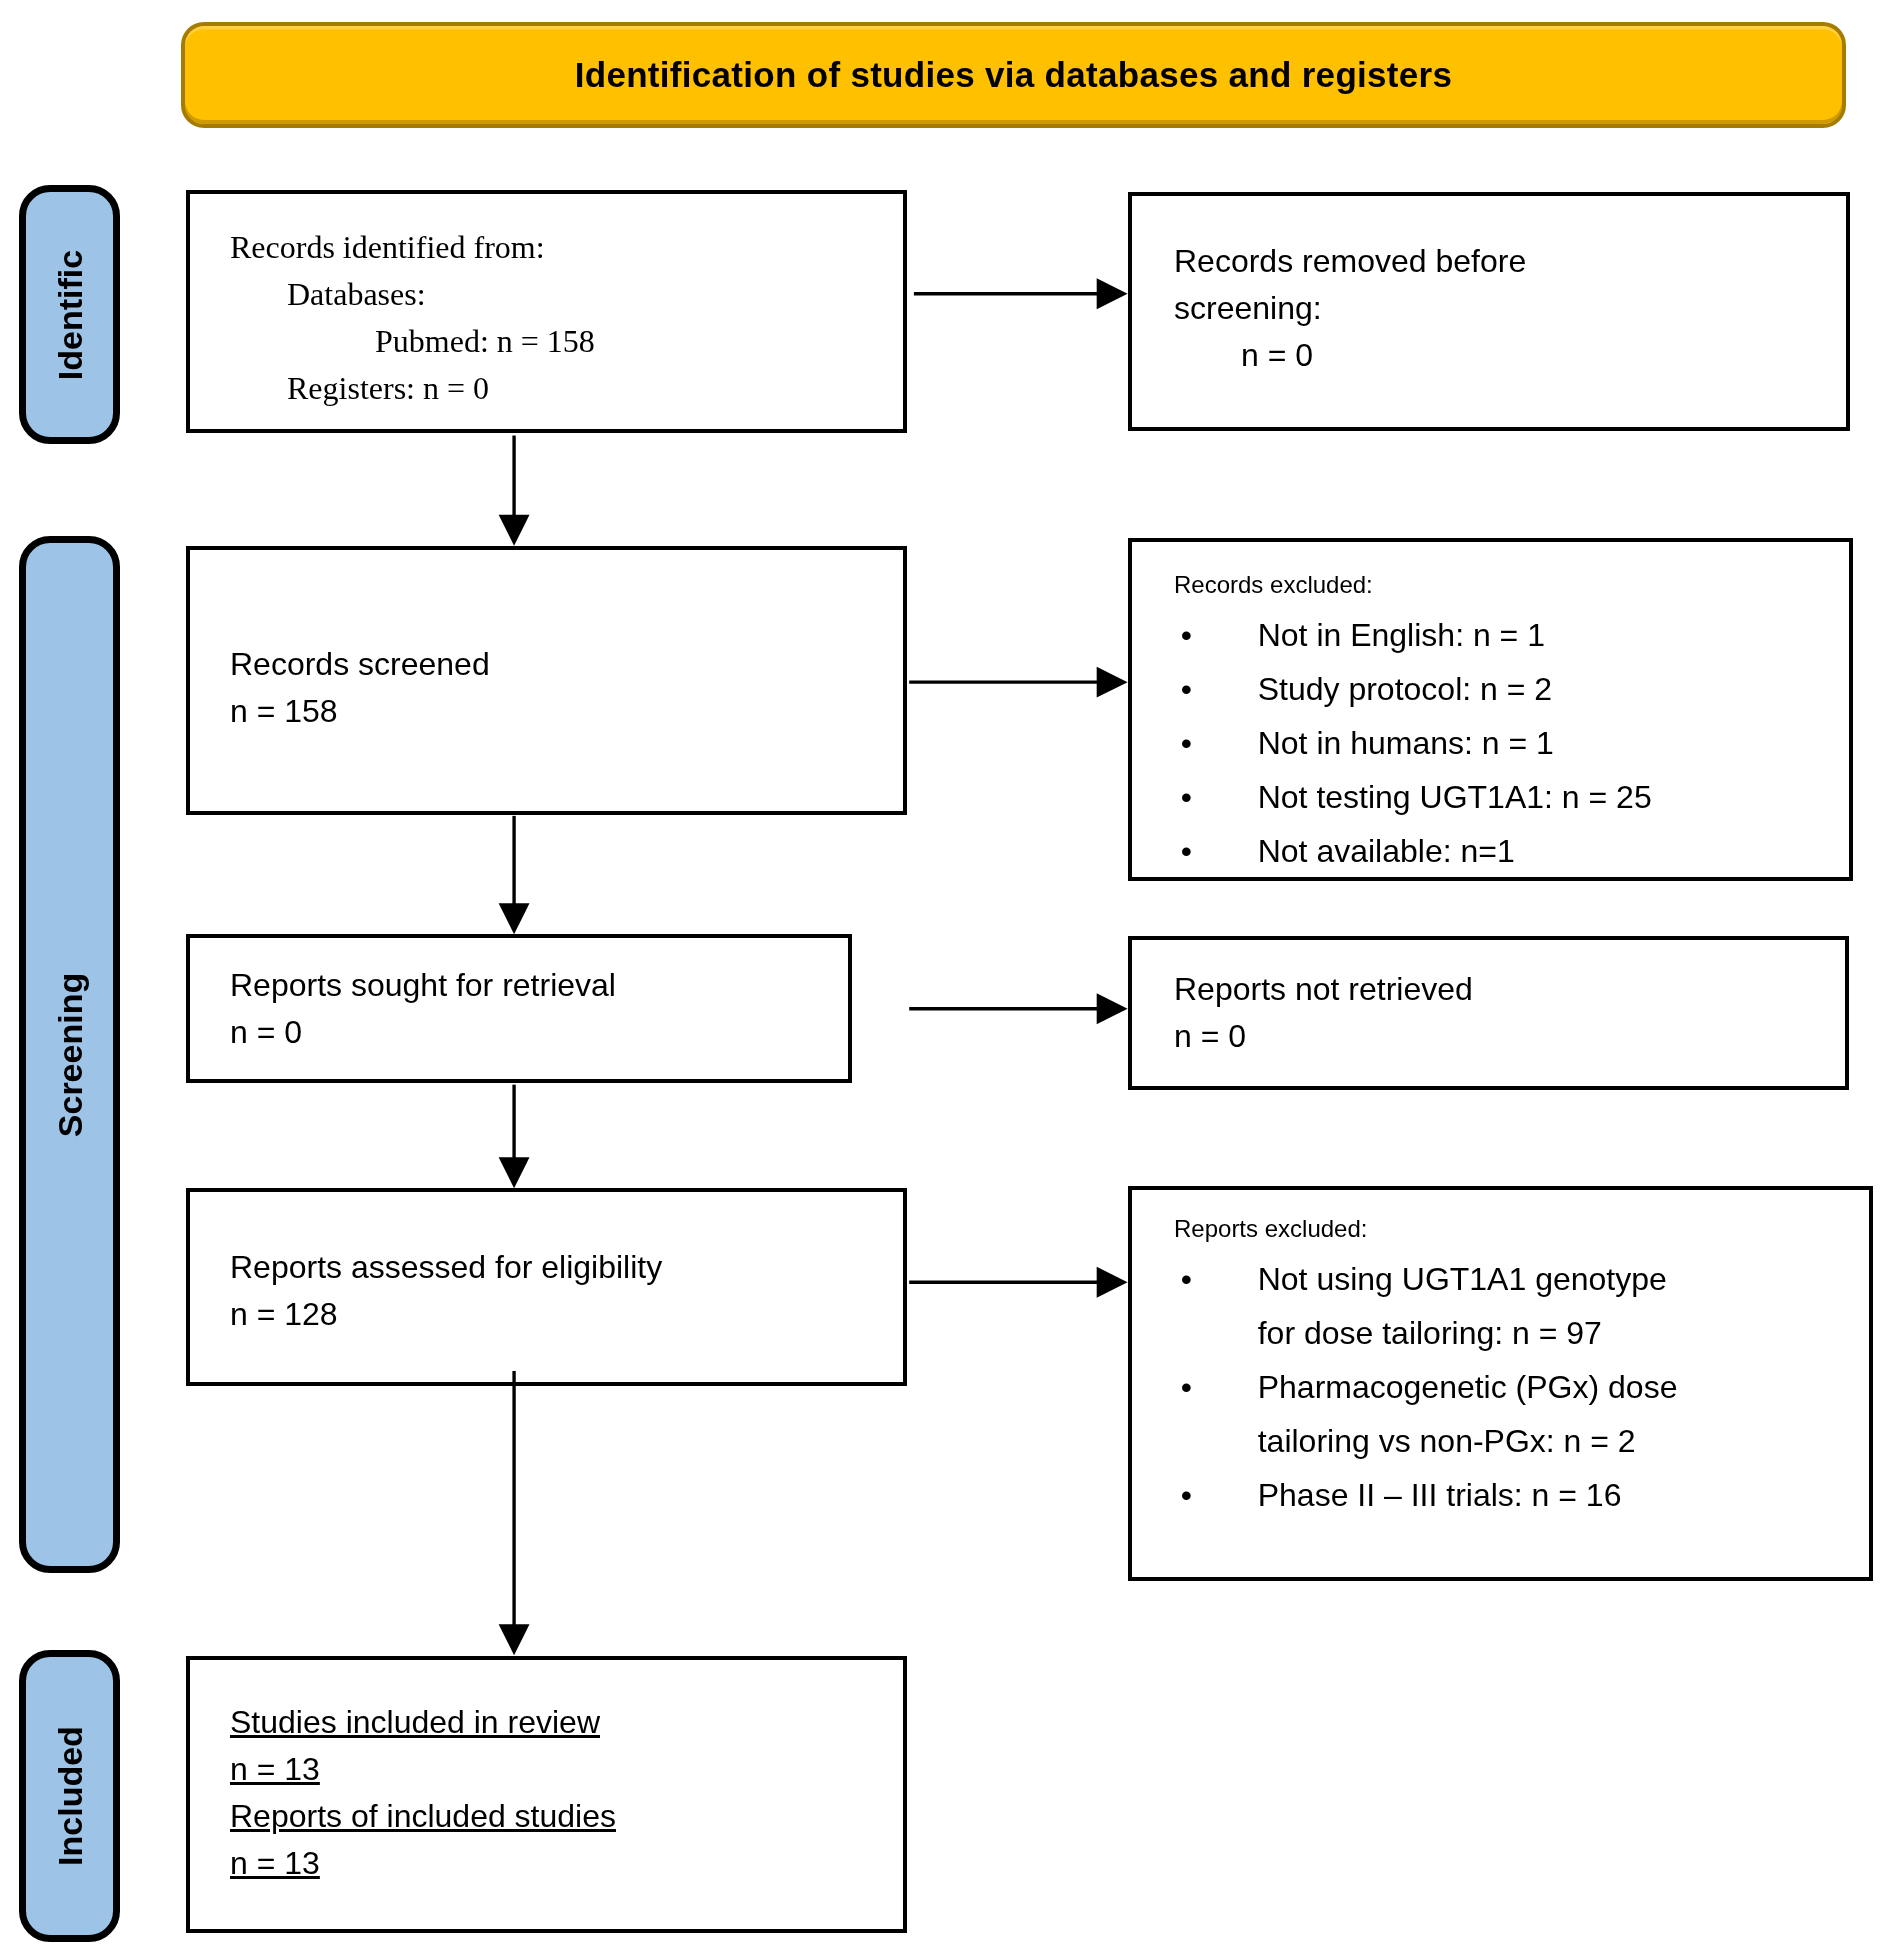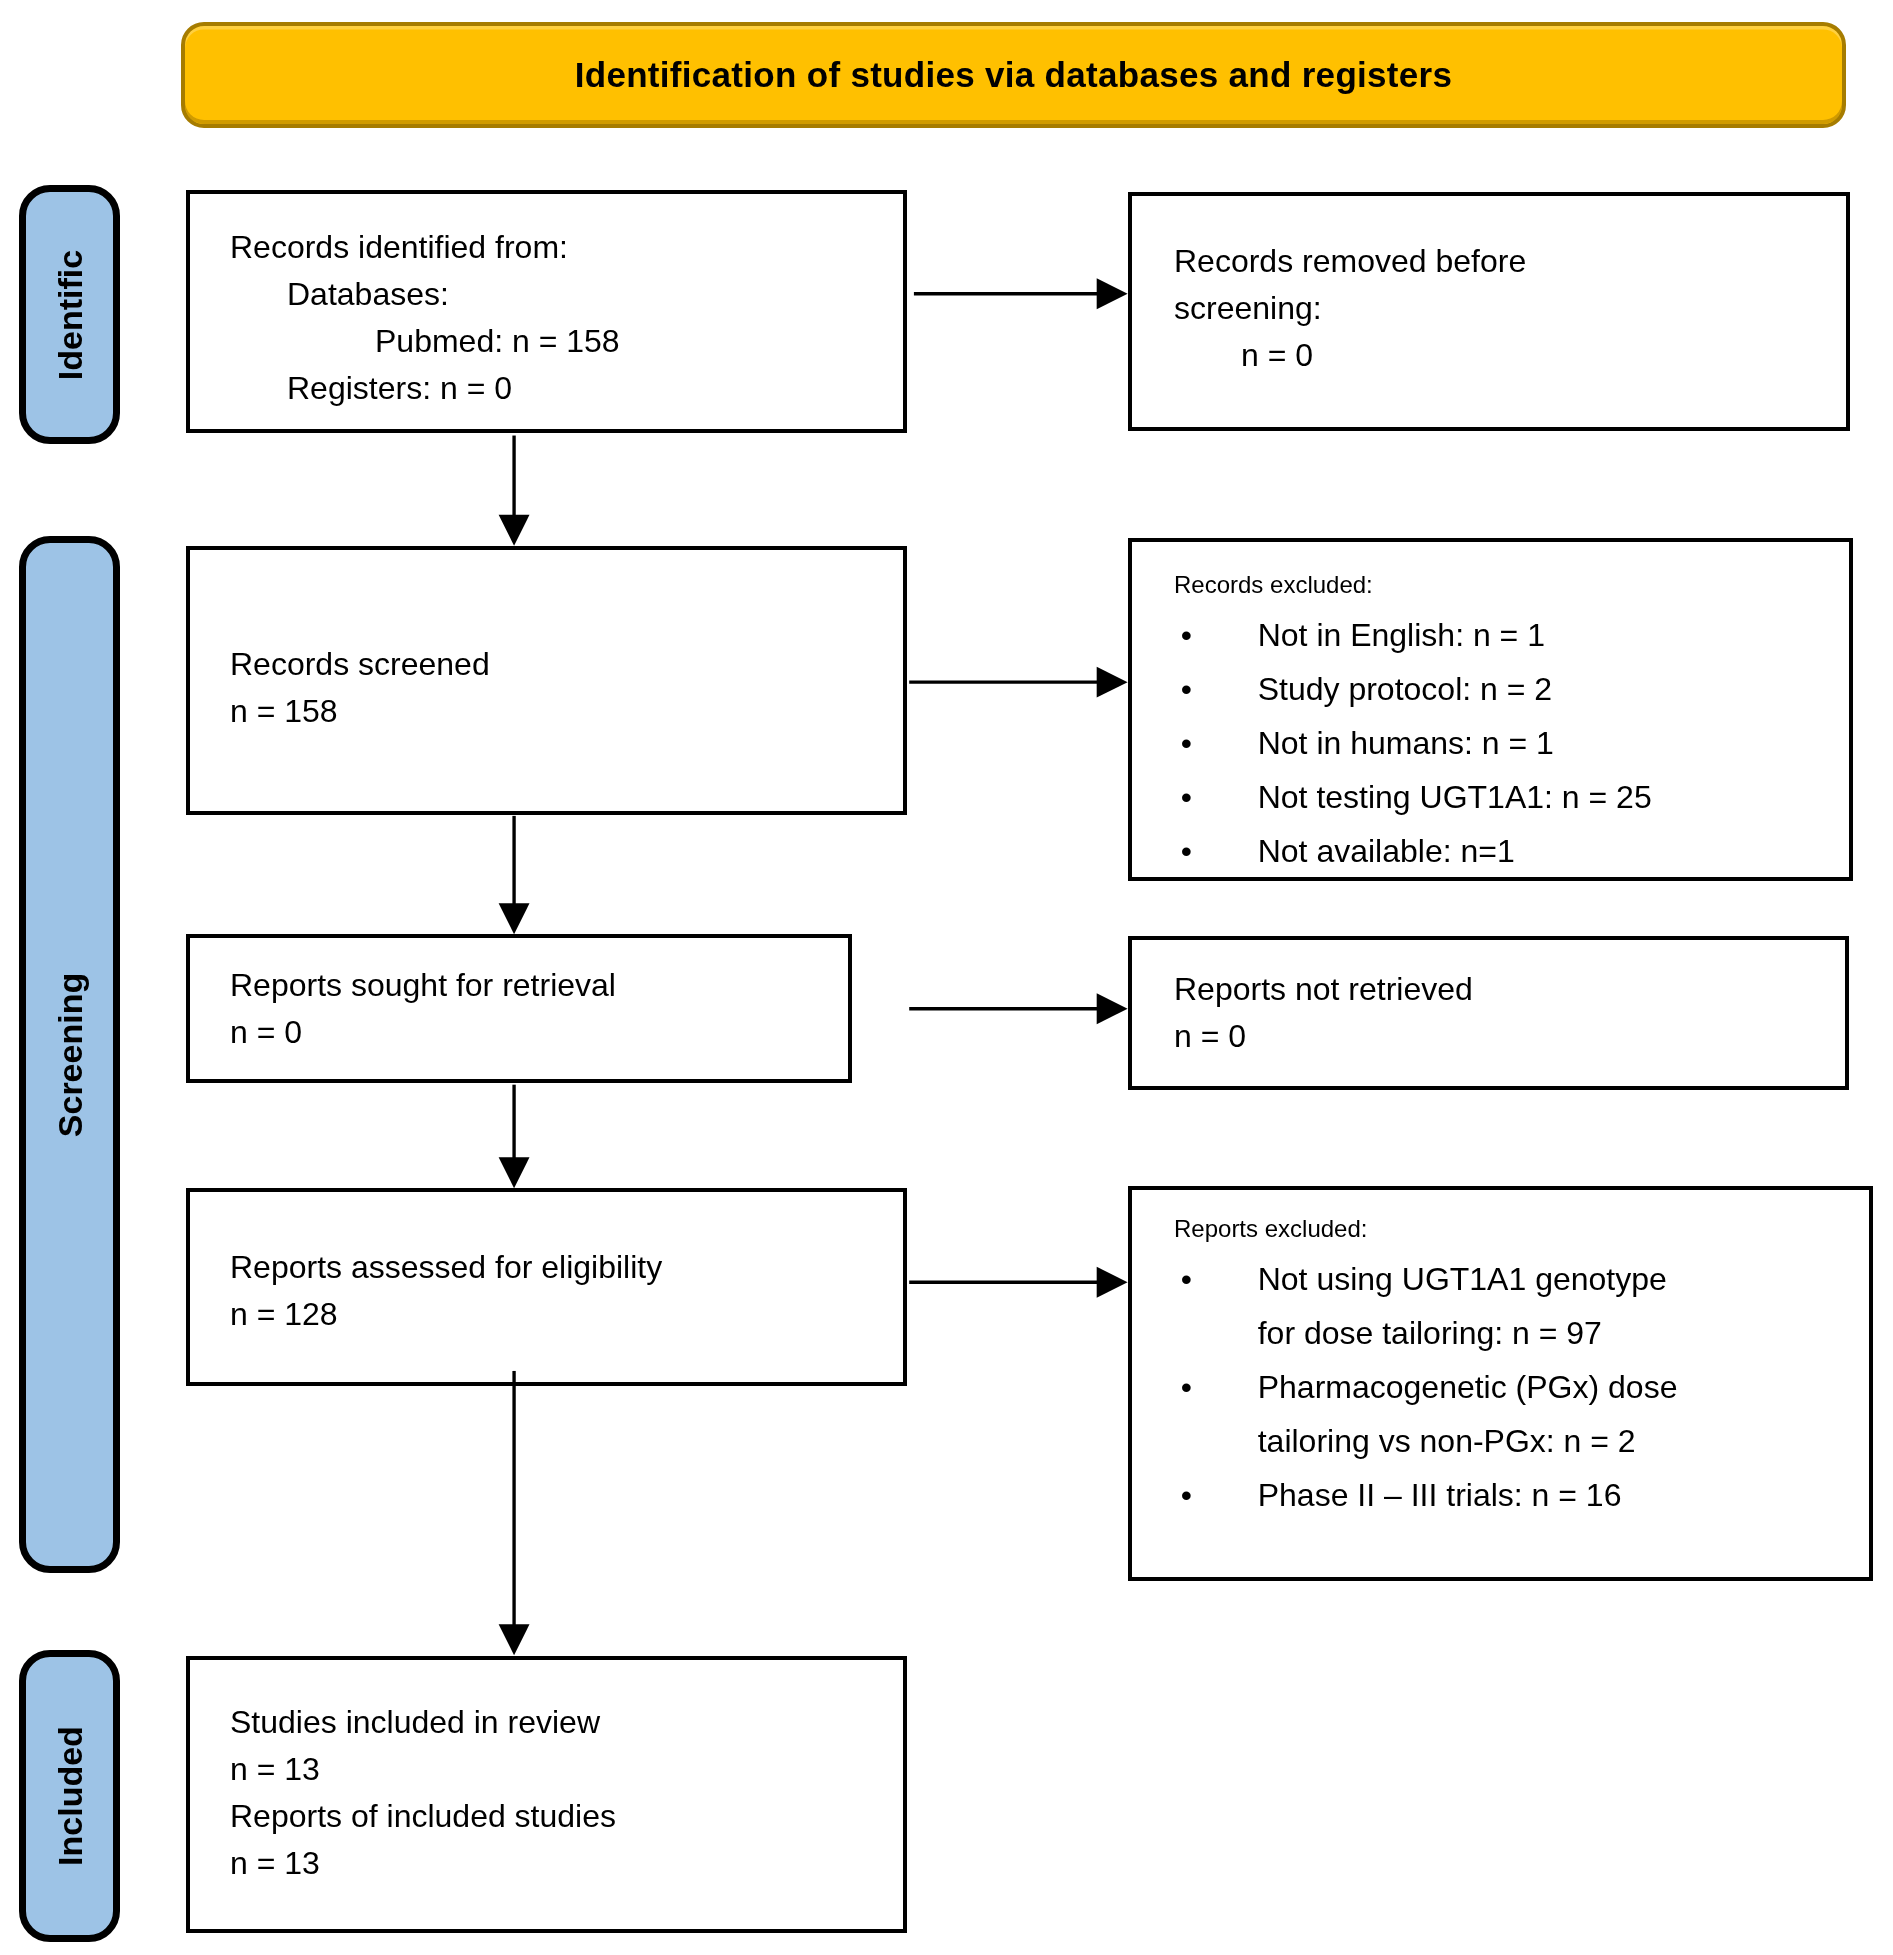--- a/index.html
+++ b/index.html
@@ -69,21 +69,21 @@
   <div class="sidebox" style="top:185px;height:259px;">
     <span class="lbl">Identific</span>
   </div>
   <div class="sidebox" style="top:536px;height:1037px;">
     <span class="lbl">Screening</span>
   </div>
   <div class="sidebox" style="top:1650px;height:292px;">
     <span class="lbl">Included</span>
   </div>
 
-  <div class="box" style="left:186px;top:190px;width:721px;height:243px;padding:30px 13.4px 0 40px;">
+  <div class="box" style="left:186px;top:190px;width:721px;height:243px;padding:30px 13.4px 0 40px;font-family:Liberation Serif, serif;">
     <div class="ln">Records identified from:</div>
     <div class="ln ind1">Databases:</div>
     <div class="ln ind2">Pubmed: n = 158</div>
     <div class="ln ind1">Registers: n = 0</div>
   </div>
 
   <div class="box" style="left:186px;top:546px;width:721px;height:269px;padding:91px 27px 0 40px;">
     <div class="ln">Records screened</div>
     <div class="ln">n = 158</div>
   </div>
@@ -91,21 +91,21 @@
   <div class="box" style="left:186px;top:934px;width:666px;height:149px;padding:23.5px 13.4px 0 40px;">
     <div class="ln">Reports sought for retrieval</div>
     <div class="ln">n = 0</div>
   </div>
 
   <div class="box" style="left:186px;top:1188px;width:721px;height:198px;padding:52px 13.4px 0 40px;">
     <div class="ln">Reports assessed for eligibility</div>
     <div class="ln">n = 128</div>
   </div>
 
-  <div class="box" style="left:186px;top:1656px;width:721px;height:277px;padding:39px 1px 0 40px;">
+  <div class="box" style="left:186px;top:1656px;width:721px;height:277px;padding:39px 1px 0 40px;text-decoration:underline;">
     <div class="ln">Studies included in review</div>
     <div class="ln">n = 13</div>
     <div class="ln">Reports of included studies</div>
     <div class="ln">n = 13</div>
   </div>
 
   <div class="box" style="left:1128px;top:192px;width:722px;height:239px;padding:42px 13.4px 0 42px;">
     <div class="ln"><span>Records removed </span><span class="it">before</span></div>
     <div class="ln"><span class="it">screening</span><span>:</span></div>
     <div class="ln indn">n = 0</div>

